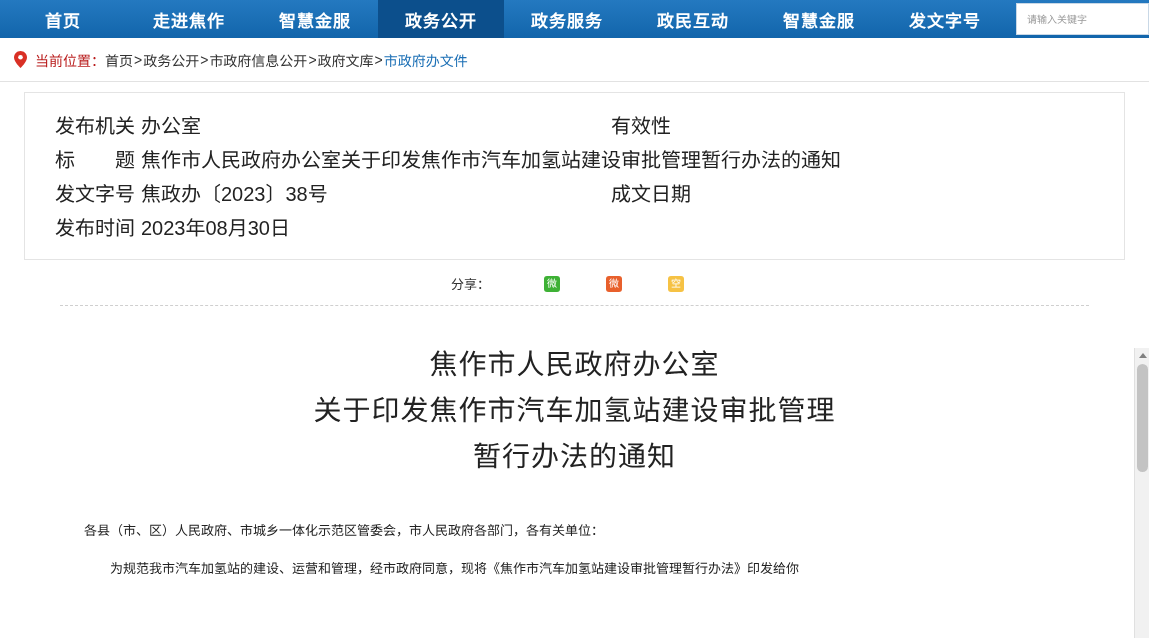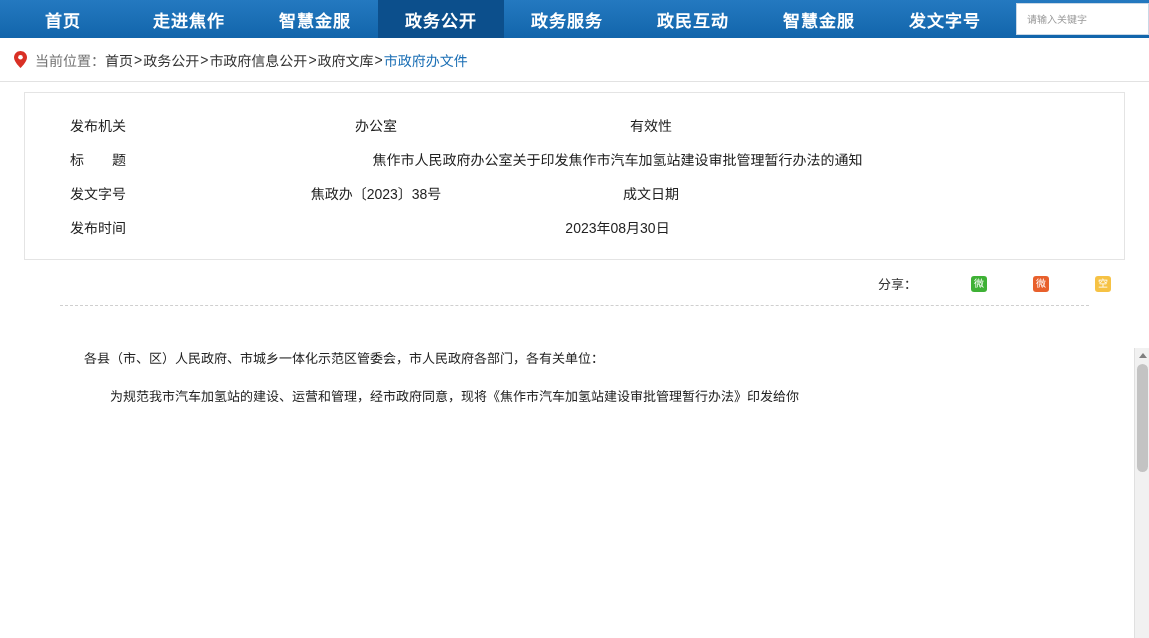--- a/index.html
+++ b/index.html
@@ -76,44 +76,43 @@
     box-sizing: border-box;
   }
   .pin-icon {
     width: 13px;
     height: 17px;
     margin-right: 8px;
     position: relative;
     display: inline-block;
   }
   .pin-icon svg { display: block; }
-  .breadcrumb .crumb { color: #737373; }
+  .breadcrumb .crumb { color: #b91c1c; }
   .breadcrumb .crumb.link { color: #333; cursor: pointer; }
   .breadcrumb .crumb.current { color: #1b6fb5; cursor: pointer; }
   .breadcrumb .sep { color: #333; margin: 0 1px; }
 
   
   .content {
     padding: 0 24px;
     box-sizing: border-box;
   }
 
   .meta-box {
     margin-top: 10px;
     border: 1px solid #e4e4e4;
     background: #fff;
     padding: 16px 30px 14px 30px;
     box-sizing: border-box;
   }
   table.meta {
     width: 100%;
     border-collapse: collapse;
-    font-size: 14px;
-    color: #222;
-    text-align: center;
+    font-size: 20px;
+    color: #222;
   }
   table.meta td {
     padding: 8px 0;
     vertical-align: top;
     line-height: 18px;
   }
   td.lbl {
     width: 86px;
     color: #222;
     font-weight: normal;
@@ -128,21 +127,21 @@
     width: 80px;
     white-space: nowrap;
     margin-left: 24px;
   }
   td.val2 { color: #222; }
 
   
   .share-row {
     display: flex;
     align-items: center;
-    justify-content: flex-end;
+    justify-content: center;
     padding: 14px 14px 12px 0;
     font-size: 13px;
     color: #333;
     gap: 40px;
   }
   .share-label { margin-right: 8px; color: #333; }
   .share-icon {
     width: 16px;
     height: 16px;
     border-radius: 3px;
@@ -293,20 +292,25 @@
   <div class="share-row">
     <span class="share-label">分享：</span>
     <span class="share-icon share-wechat">微</span>
     <span class="share-icon share-weibo">微</span>
     <span class="share-icon share-qzone">空</span>
   </div>
 
   <div class="divider"></div>
 
   <div class="article">
+    <div class="doc-title">
+      <div>焦作市人民政府办公室</div>
+      <div>关于印发焦作市汽车加氢站建设审批管理</div>
+      <div>暂行办法的通知</div>
+    </div>
     <p class="para">各县（市、区）人民政府、市城乡一体化示范区管委会，市人民政府各部门，各有关单位：</p>
     <p class="para indent">为规范我市汽车加氢站的建设、运营和管理，经市政府同意，现将《焦作市汽车加氢站建设审批管理暂行办法》印发给你</p>
   </div>
 </div>
 
 <div class="scrollbar">
   <div class="scroll-up">
     <div class="arrow-up"></div>
   </div>
   <div class="scroll-thumb"></div>

